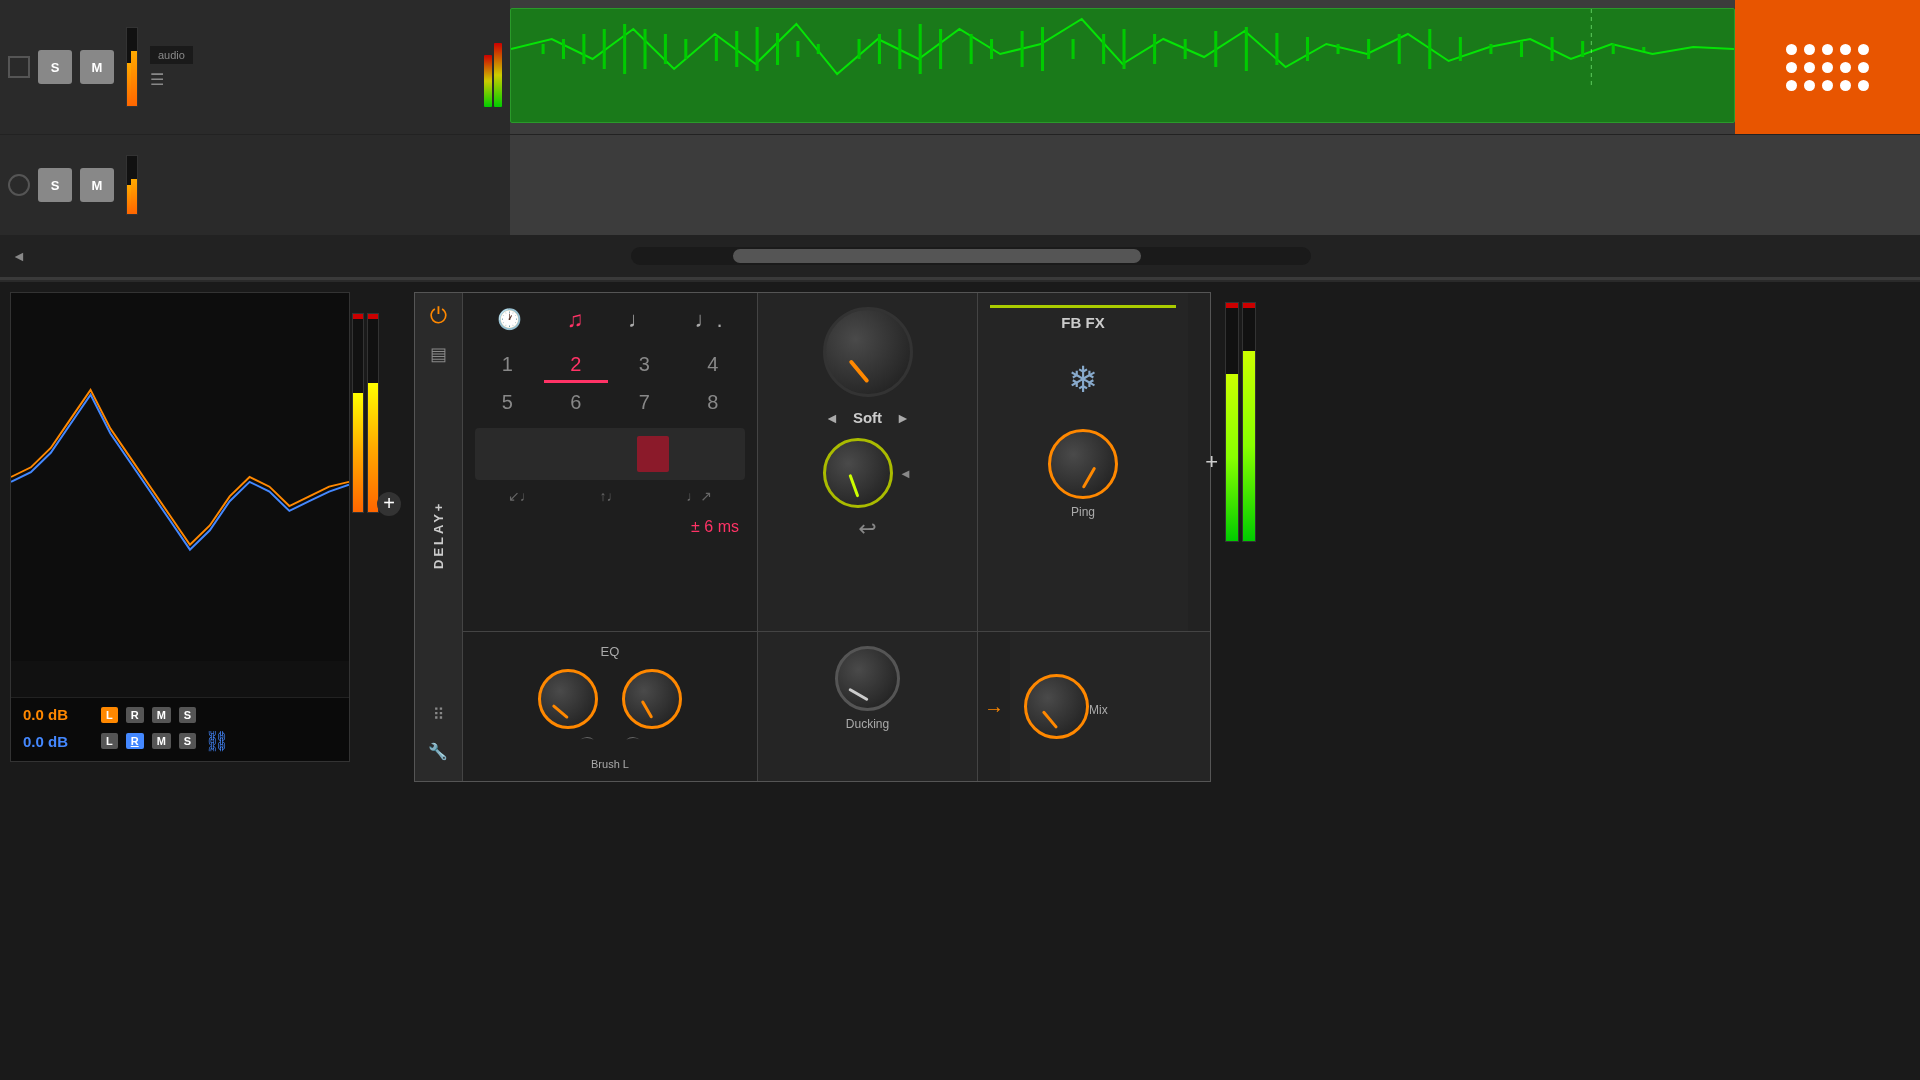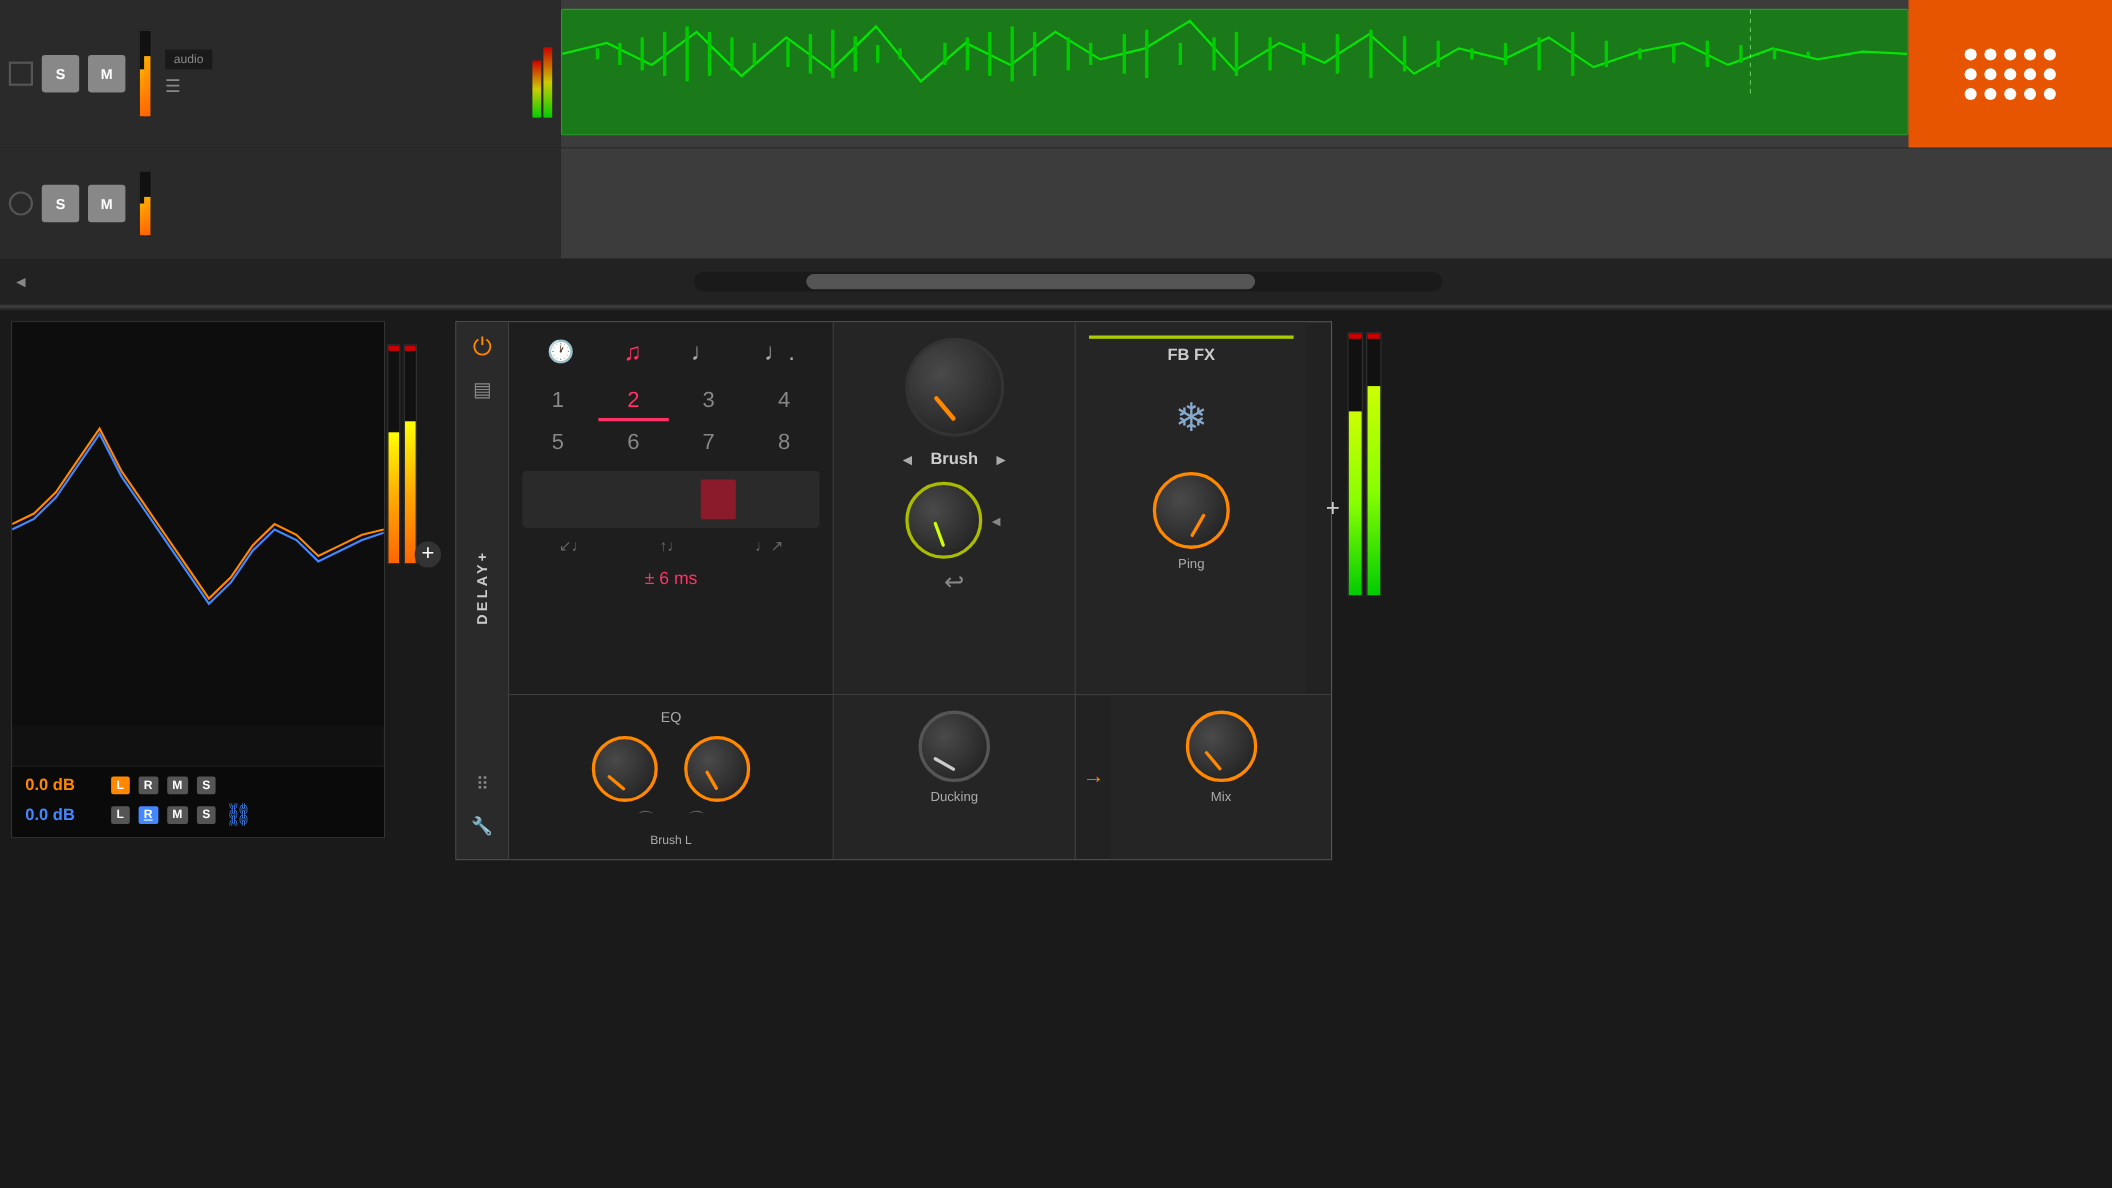--- a/index.html
+++ b/index.html
@@ -260,34 +260,34 @@
           <div style="background:#2a2a2a;height:52px;margin:8px 0;border-radius:4px;position:relative;display:flex;align-items:center;">
             <div style="position:absolute;right:28%;top:8px;bottom:8px;width:32px;background:#8b1a2a;border-radius:2px;cursor:grab;"></div>
           </div>
 
           <div style="display:flex;justify-content:space-around;margin:8px 0;">
             <span style="color:#666;font-size:14px;cursor:pointer;">↙♩</span>
             <span style="color:#666;font-size:14px;cursor:pointer;">↑♩</span>
             <span style="color:#666;font-size:14px;cursor:pointer;">♩↗</span>
           </div>
 
-          <div style="text-align:center;color:#ff3366;font-size:16px;padding:6px;">± 6 ms</div>
+          <div style="text-align:right;color:#ff3366;font-size:16px;padding:6px;">± 6 ms</div>
         </div>
 
         <div style="display:flex;">
 
           <div style="width:220px;background:#252525;padding:14px;display:flex;flex-direction:column;align-items:center;border-right:1px solid #444;">
 
             <div style="width:90px;height:90px;border-radius:50%;background:radial-gradient(circle at 35% 35%,#4a4a4a,#1a1a1a);border:3px solid #333;position:relative;cursor:pointer;margin-bottom:8px;">
               <div style="position:absolute;width:4px;height:28px;background:#ff8800;left:50%;transform:translateX(-50%) rotate(-40deg);transform-origin:bottom center;bottom:12px;border-radius:2px;"></div>
             </div>
 
             <div style="display:flex;align-items:center;gap:14px;margin:4px 0 12px;">
               <span style="color:#aaa;font-size:14px;cursor:pointer;">◄</span>
-              <span style="color:#ccc;font-size:15px;font-weight:bold;">Brush</span>
+              <span style="color:#ccc;font-size:15px;font-weight:bold;">Soft</span>
               <span style="color:#aaa;font-size:14px;cursor:pointer;">►</span>
             </div>
 
             <div style="display:flex;align-items:center;gap:6px;">
               <div style="width:70px;height:70px;border-radius:50%;background:radial-gradient(circle at 35% 35%,#4a4a4a,#1a1a1a);border:3px solid #aabb00;position:relative;cursor:pointer;">
                 <div style="position:absolute;width:3px;height:24px;background:#ccff00;left:50%;transform:translateX(-50%) rotate(-20deg);transform-origin:bottom center;bottom:8px;border-radius:2px;"></div>
               </div>
               <span style="color:#888;font-size:13px;cursor:pointer;">◄</span>
             </div>
 
@@ -332,21 +332,21 @@
 
           <div style="width:220px;background:#252525;display:flex;flex-direction:column;align-items:center;padding:14px;border-right:1px solid #444;height:100%;">
             <div style="width:65px;height:65px;border-radius:50%;background:radial-gradient(circle at 35% 35%,#4a4a4a,#1a1a1a);border:3px solid #555;position:relative;cursor:pointer;">
               <div style="position:absolute;width:3px;height:22px;background:#ccc;left:50%;transform:translateX(-50%) rotate(-60deg);transform-origin:bottom center;bottom:8px;border-radius:2px;"></div>
             </div>
             <div style="color:#aaa;font-size:12px;text-align:center;margin-top:6px;">Ducking</div>
           </div>
 
           <div style="color:#ff8800;font-size:20px;padding:0 6px;">→</div>
 
-          <div style="width:200px;background:#252525;display:flex;flex-direction:column;align-items:center;padding:14px;height:100%;">
+          <div style="width:200px;background:#252525;display:flex;align-items:center;padding:14px;height:100%;">
             <div style="width:65px;height:65px;border-radius:50%;background:radial-gradient(circle at 35% 35%,#4a4a4a,#1a1a1a);border:3px solid #ff8800;position:relative;cursor:pointer;">
               <div style="position:absolute;width:3px;height:22px;background:#ff8800;left:50%;transform:translateX(-50%) rotate(-40deg);transform-origin:bottom center;bottom:8px;border-radius:2px;"></div>
             </div>
             <div style="color:#aaa;font-size:12px;text-align:center;margin-top:6px;">Mix</div>
           </div>
         </div>
       </div>
     </div>
   </div>
 

